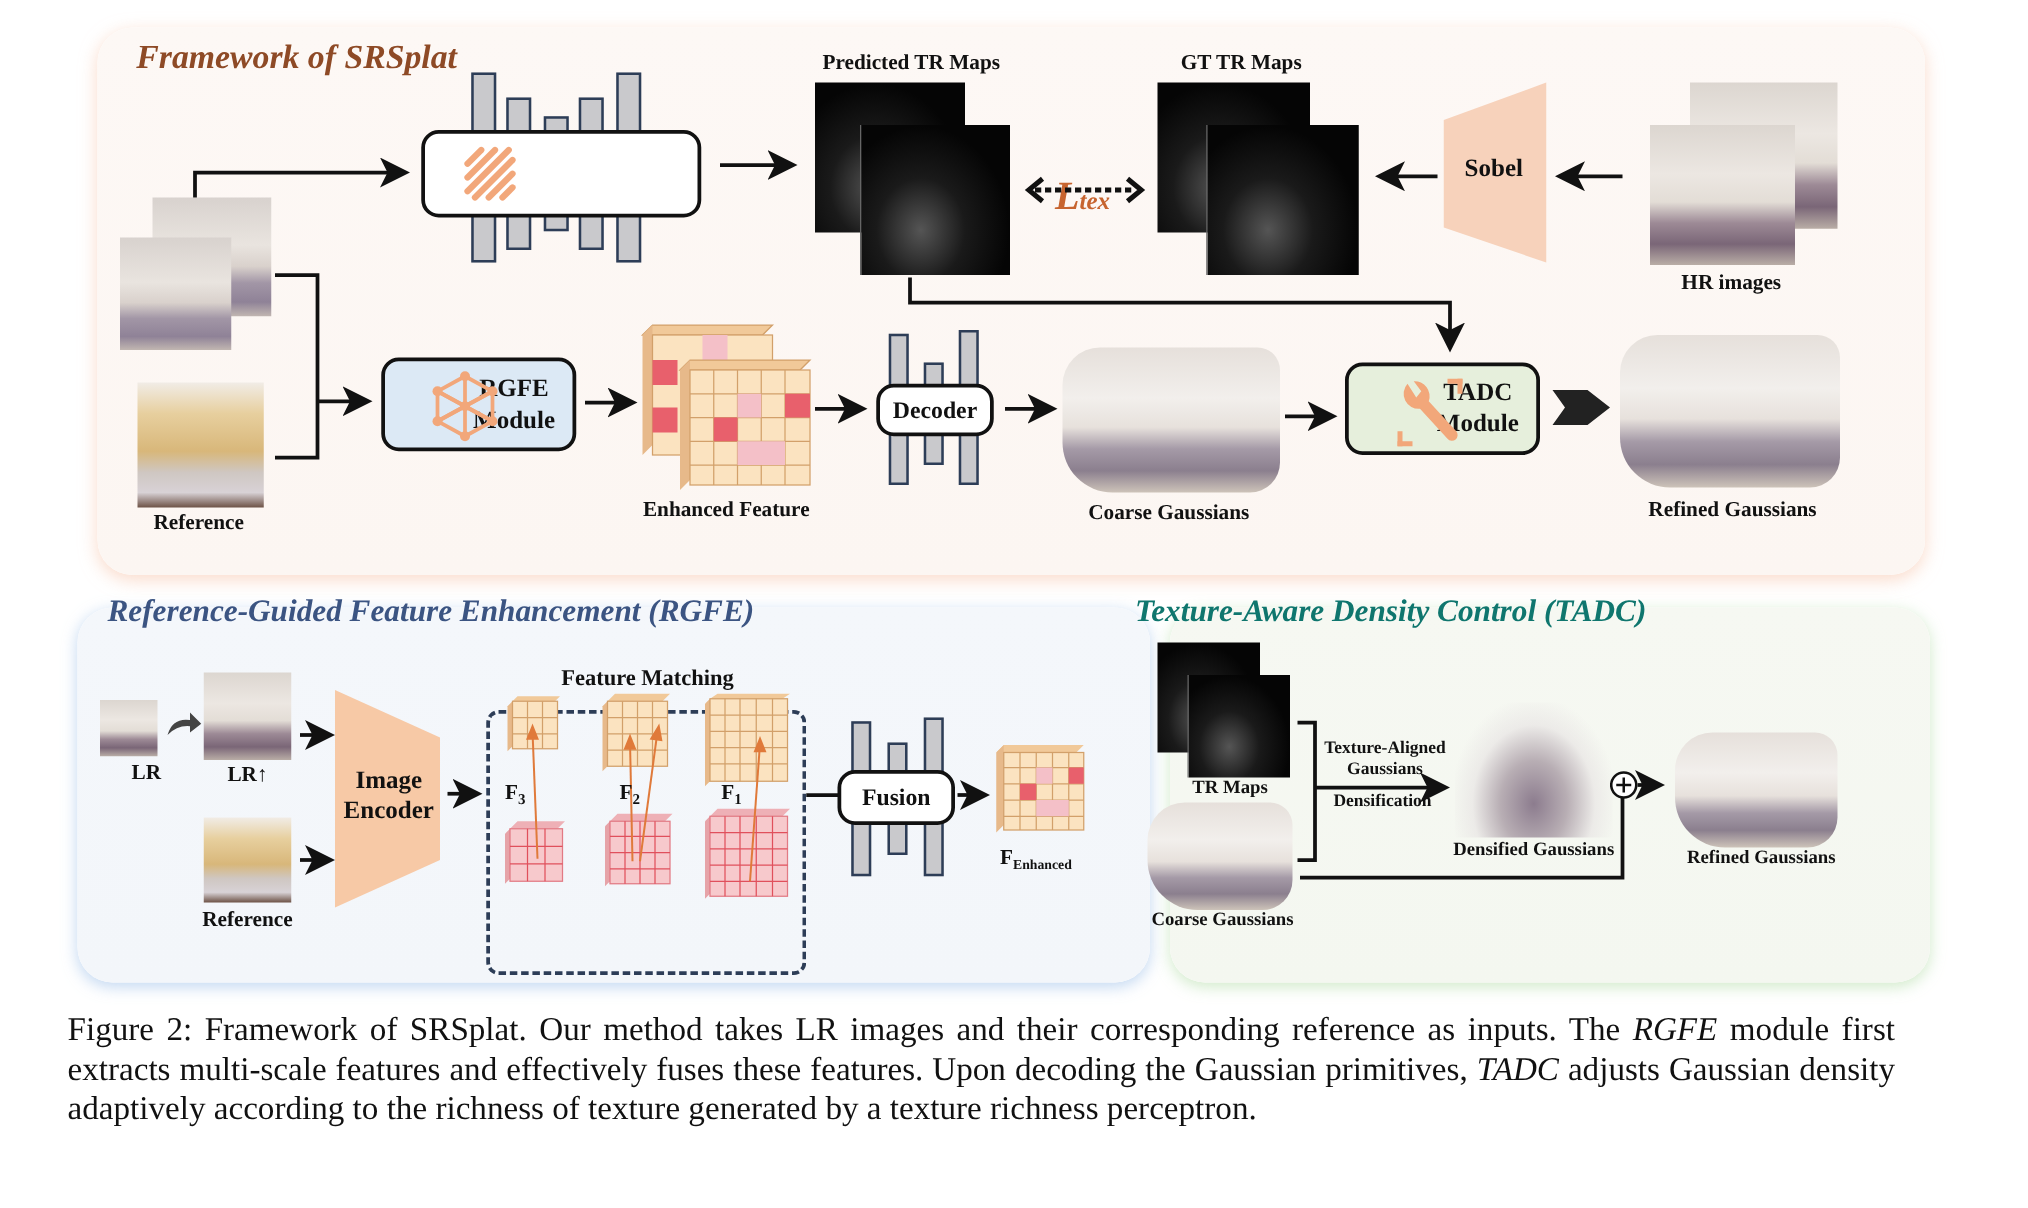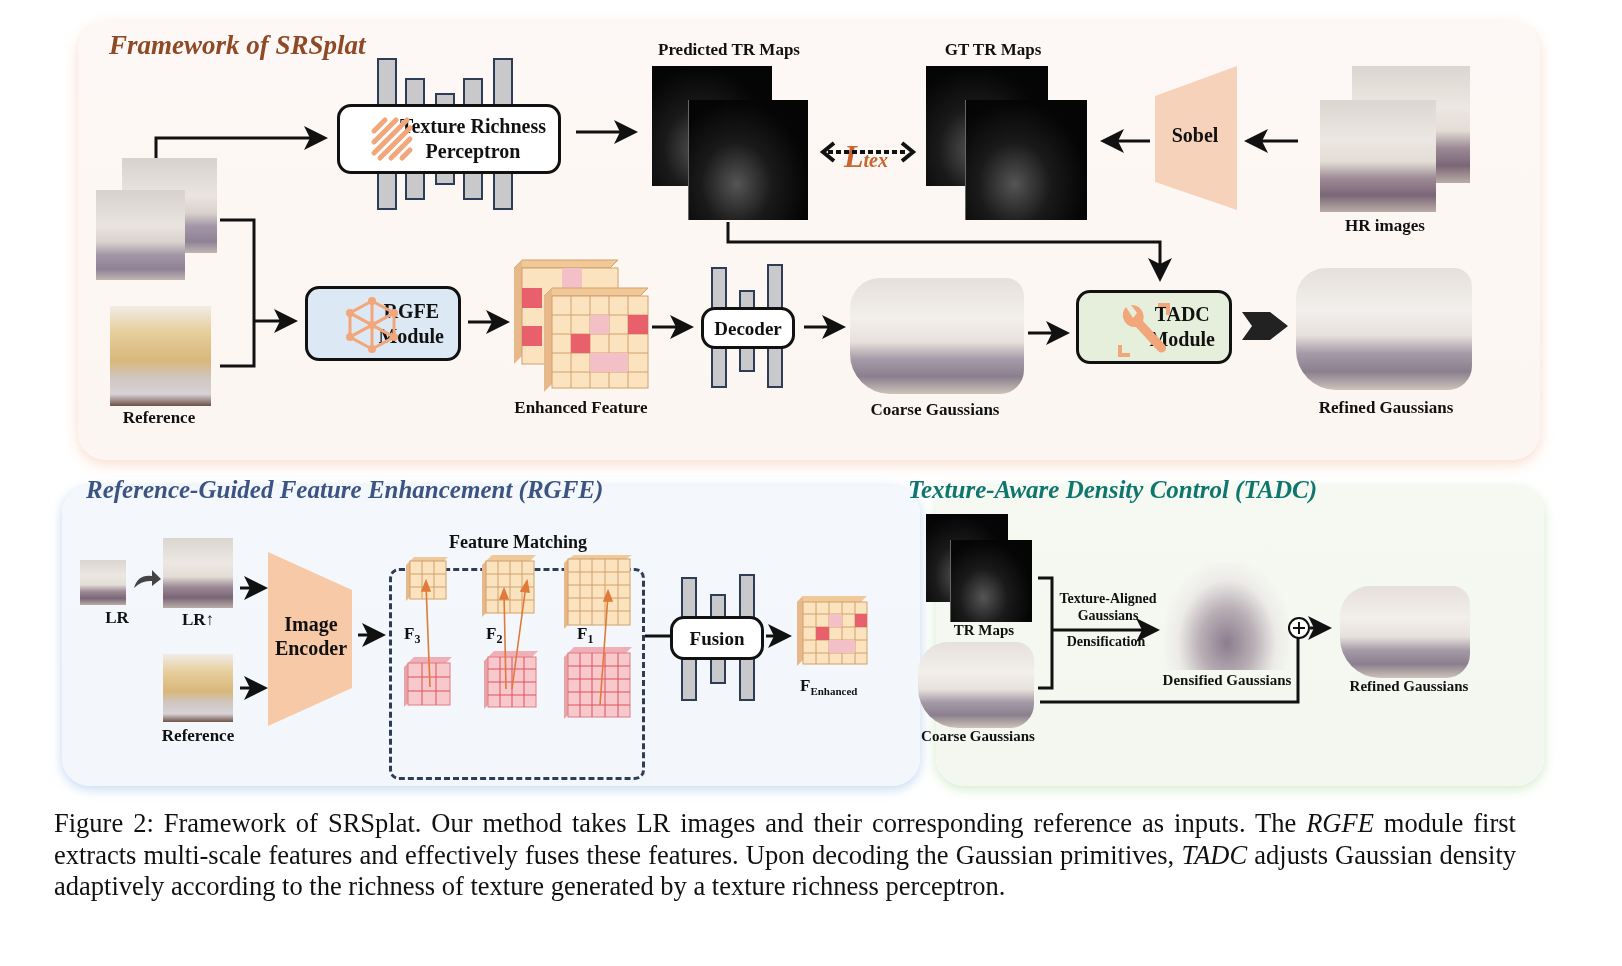--- a/index.html
+++ b/index.html
@@ -41,21 +41,20 @@
       <g stroke="#f2a77a" stroke-width="5" stroke-linecap="round">
         <line x1="3" y1="14" x2="14" y2="3"></line>
           <line x1="3" y1="25" x2="25" y2="3"></line>
           <line x1="3" y1="36" x2="36" y2="3"></line>
           <line x1="9" y1="41" x2="39" y2="11"></line>
           <line x1="20" y1="41" x2="39" y2="22"></line>
           <line x1="31" y1="41" x2="39" y2="33"></line>
       </g>
     </svg>
   </span>
-  <span style="display:block;"><span>Texture Richness</span><br><span>Perceptron</span></span>
 </div>
 
 <div class="img room-blur" style="left:122px;top:158px;width:95px;height:95px;"></div>
 <div class="img room-blur" style="left:96px;top:190px;width:89px;height:90px;"></div>
 <div class="lbl" style="left:110px;top:284px;width:96px;margin-top:23px;">LR inputs</div>
 <div class="img ref-room" style="left:110px;top:306px;width:101px;height:100px;"></div>
 <div class="lbl" style="left:104px;top:408px;width:110px;">Reference</div>
 
 <div class="lbl" style="left:648px;top:40px;width:162px;">Predicted TR Maps</div>
 <div class="img dark" style="left:652px;top:66px;width:120px;height:120px;"></div>
@@ -294,21 +293,21 @@
       <polygon points="26,26 22,36 30,36"></polygon>
     <line x1="106" y1="134" x2="104" y2="38"></line>
       <polygon points="104,34 100,44 108,44"></polygon>
     <line x1="112" y1="134" x2="126" y2="30"></line>
       <polygon points="127,26 121,36 129,37"></polygon>
     <line x1="200" y1="150" x2="208" y2="40"></line>
       <polygon points="208,36 204,46 212,46"></polygon>
   </g>
 </svg>
 <div class="lbl" style="left:404px;top:624px;width:26px;text-align:left;"><span>F</span><span class="sub">3</span></div>
-<div class="lbl" style="left:486px;top:624px;width:26px;text-align:left;"><span>F</span><span class="sub">2</span></div>
+<div class="lbl" style="left:486px;top:624px;width:26px;text-align:right;"><span>F</span><span class="sub">2</span></div>
 <div class="lbl" style="left:577px;top:624px;width:26px;text-align:left;"><span>F</span><span class="sub">1</span></div>
 
 <div class="bar" style="left:681px;top:577px;width:16px;height:124px;"></div>
 <div class="bar" style="left:710px;top:594px;width:16px;height:90px;"></div>
 <div class="bar" style="left:739px;top:574px;width:16px;height:127px;"></div>
 <div class="box" style="left:670px;top:616px;width:94px;height:44px;background:#fff;font-size:19px;">Fusion</div>
 
 <svg style="left:797px;top:596px;" width="72" height="72">
   <polygon points="0,6 6,0 70,0 64,6" fill="#f1c999"></polygon>
   <polygon points="0,6 6,0 6,64 0,70" fill="#e7b98a"></polygon>

